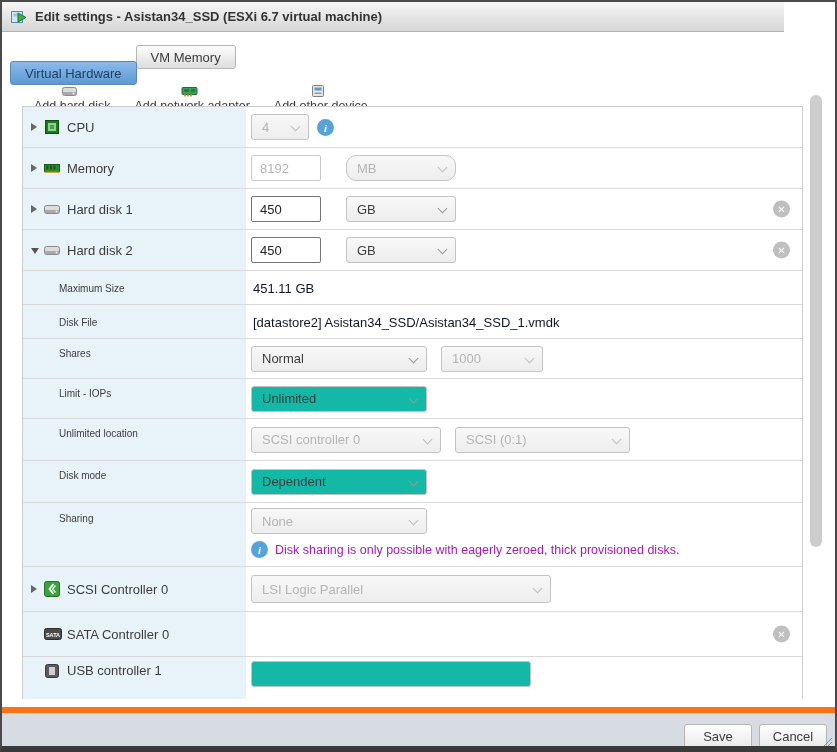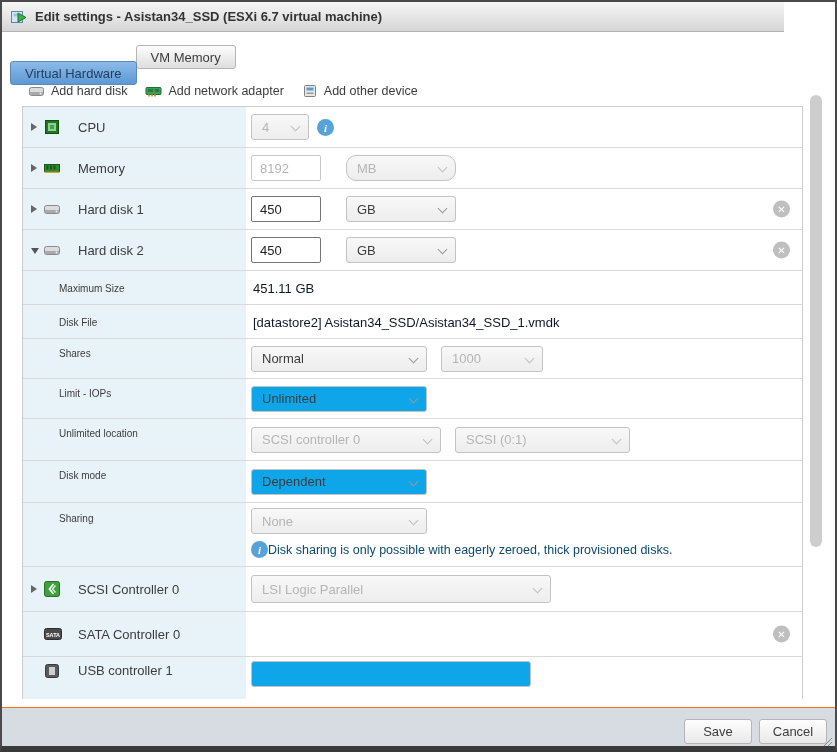--- a/index.html
+++ b/index.html
@@ -24,77 +24,77 @@
     border:1px solid #b5b5b5; border-radius:3px; background:linear-gradient(#fdfdfd,#dedede);
     color:#3c3c3c; cursor:default;
   }
   .tab.active {
     background:linear-gradient(#8cbae9,#5e99d3);
     border-color:#5e88b5; color:#203f61; z-index:2;margin-top:16px;
   }
   .tab.inactive { margin-left:-1px; z-index:1; }
   
   .addrow { position:absolute; left:26px; top:81px; display:flex; align-items:center; }
-  .addbtn { display:flex; align-items:center; margin-right:18px; cursor:default; }
+  .addbtn { display:flex; align-items:center; margin-right:18px; cursor:default;flex-direction:column; }
   .addbtn span.lbl { font-size:12.5px; color:#3c3c3c; margin-left:6px; }
   
   .viewport { position:absolute; left:20px; top:104px; width:781px; height:593px; overflow:hidden;
               border:1px solid #cccccc; border-bottom:none; }
   .row { display:flex; border-bottom:1px solid #d9d9d9; position:relative; background:#fff; }
   .cell-label { width:223px; background:#e8f2f9; position:relative; flex:none; }
   .cell-ctrl  { flex:1; position:relative; }
   .r41 { height:41px; } .r34 { height:34px; } .r40 { height:40px; }
   .r42 { height:42px; } .r64 { height:64px; } .r45 { height:45px; }
   .tri { position:absolute; left:8px; top:50%; margin-top:-4px; width:0; height:0; }
   .tri.right { border-left:6px solid #666; border-top:4px solid transparent; border-bottom:4px solid transparent; }
   .tri.down  { border-top:6px solid #555; border-left:4px solid transparent; border-right:4px solid transparent; margin-top:-2px;}
   .dev-ico { position:absolute; left:21px; top:50%; margin-top:-8px; }
-  .dev-label { position:absolute; left:55px; top:50%; transform:translateY(-50%); font-size:13px; color:#3c3c3c; white-space:nowrap; }
+  .dev-label { position:absolute; left:44px; top:50%; transform:translateY(-50%); font-size:13px; color:#3c3c3c; white-space:nowrap; }
   .sub-label { position:absolute; left:36px; top:50%; transform:translateY(-50%); font-size:10px; color:#3c3c3c; white-space:nowrap; }
   .val-text { position:absolute; left:7px; top:50%; transform:translateY(-50%); font-size:13px; color:#0f172a; white-space:nowrap; }
   
   .num {
     position:absolute; top:50%; transform:translateY(-50%); left:5px;
     width:70px; height:26px; border:1px solid #757575; border-radius:2px;
     font-size:13px; color:#222; padding-left:8px; font-family:"Liberation Sans",sans-serif;
   }
   .num.dim { border-color:#c9c9c9; color:#b4b4b4; }
   .sel {
     position:absolute; top:50%; transform:translateY(-50%);
     height:26px; border:1px solid #c3c3c3; border-radius:3px;
     background:linear-gradient(#f8f8f8,#ededed);
     display:flex; align-items:center; padding:0 24px 0 10px; cursor:default;
   }
   .sel .sel-text { font-size:13px; color:#3c3c3c; white-space:nowrap; overflow:hidden; }
   .sel.dis .sel-text { color:#b5b5b5; }
-  .sel.white { background:#0ea5e9;align-items:center; }
+  .sel.white { background:#14b8a6;align-items:center; }
   .chev {
     position:absolute; right:9px; top:8px; width:7px; height:7px;
     border-right:1.6px solid #999; border-bottom:1.6px solid #999;
     transform:rotate(45deg);
   }
   .sel.dis .chev { border-color:#c0c0c0; }
   .info-ico {
     display:inline-flex; width:17px; height:17px; border-radius:50%;
     background:#56a3da; color:#fff; font-size:11px; font-weight:bold;
     align-items:center; justify-content:center; font-family:"Liberation Serif",serif; font-style:italic;
   }
   .x-ico {
     position:absolute; right:12px; top:50%; transform:translateY(-50%);
     width:17px; height:17px; border-radius:50%; background:#bfbfbf; color:#fff;
     font-size:10px; display:flex; align-items:center; justify-content:center; cursor:default;
   }
   .note { position:absolute; left:5px; top:38px; display:flex; align-items:center; }
-  .note .note-text { font-size:12.5px; color:#0c4a6e; white-space:nowrap; }
+  .note .note-text { font-size:12.5px; color:#a21caf; margin-left:7px; white-space:nowrap; }
   
   .scrollbar-thumb { position:absolute; left:808px; top:93px; width:12px; height:452px; background:#cdcdcd; border-radius:6px; }
   
   .footer {
     position:absolute; left:0; top:705px; width:833px; height:41px;
-    background:#d6dce1; border-top:1px solid #f97316;
+    background:#d6dce1; border-top:6px solid #f97316;
   }
   .btn {
     position:absolute; top:11px; height:25px; width:68px;
     background:linear-gradient(#fefefe,#e9e9e9); border:1px solid #b5b5b5; border-radius:3px;
     font-size:13px; color:#3c3c3c; font-family:"Liberation Sans",sans-serif; cursor:default;
   }
   .btn-save { left:682px; }
   .btn-cancel { left:757px; }
   .resize-handle { position:absolute; right:3px; bottom:2px; }
 </style>

